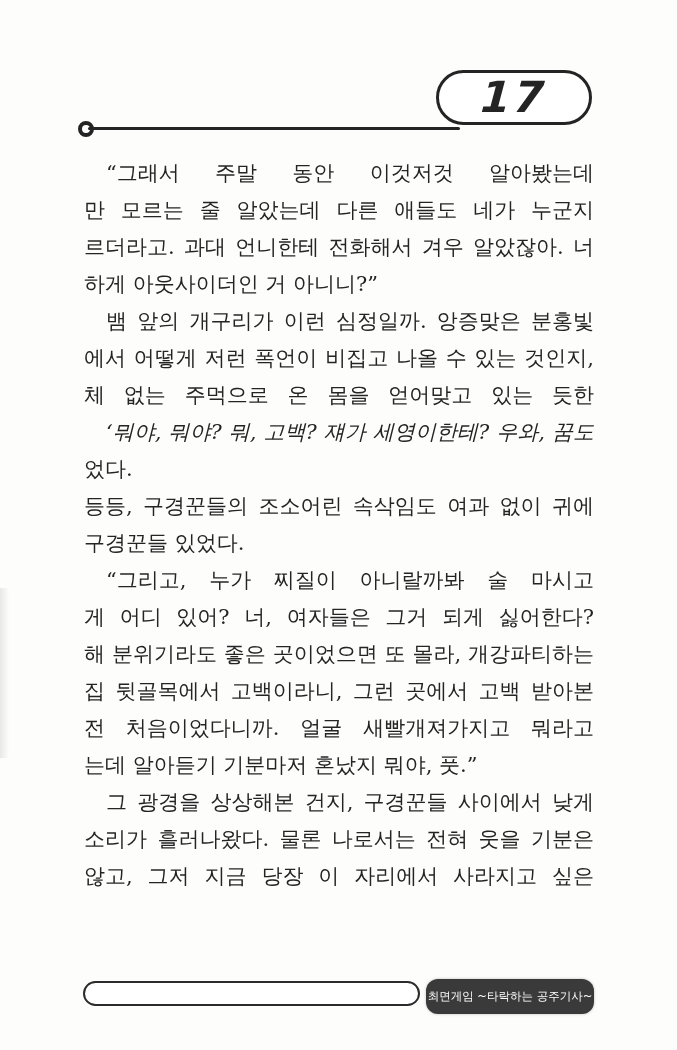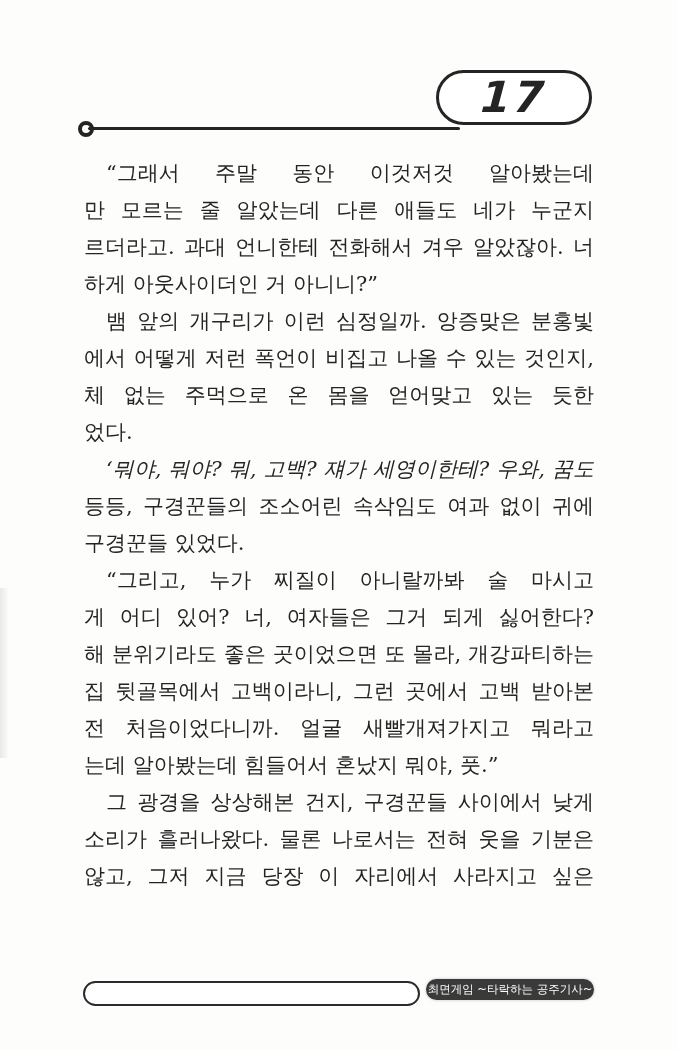--- a/index.html
+++ b/index.html
@@ -59,21 +59,21 @@
   }
   .line.end{text-align-last:left;}
   .line.indent{text-indent:22px;}
   .line.italic{font-style:italic;}
   
   .footer-pill{
     position:absolute;left:83px;top:981px;width:333px;height:21px;
     border:2.5px solid #2b2b2b;border-radius:13px;background:#fff;
   }
   .footer-badge{
-    position:absolute;left:426px;top:979px;width:168px;height:21px;
+    position:absolute;left:426px;top:979px;width:168px;height:35px;
     background:var(--badge-bg);border-radius:12px;
     display:flex;align-items:center;justify-content:center;
     box-shadow:0 0 3px rgba(0,0,0,.25);
   }
   .footer-badge-label{
     font-family:"DejaVu Sans","Liberation Sans",sans-serif;
     font-size:11.5px;color:var(--badge-text);white-space:nowrap;
     letter-spacing:0px;
   }
 </style>
@@ -91,30 +91,30 @@
   </div>
 
   <div class="text-block">
       <div class="line indent">“그래서 주말 동안 이것저것 알아봤는데 가관이더라. 나</div>
       <div class="line">만 모르는 줄 알았는데 다른 애들도 네가 누군지 하나도 모</div>
       <div class="line">르더라고. 과대 언니한테 전화해서 겨우 알았잖아. 너 좀 심</div>
       <div class="line end">하게 아웃사이더인 거 아니니?”</div>
       <div class="line indent">뱀 앞의 개구리가 이런 심정일까. 앙증맞은 분홍빛 입술</div>
       <div class="line">에서 어떻게 저런 폭언이 비집고 나올 수 있는 것인지, 형</div>
       <div class="line">체 없는 주먹으로 온 몸을 얻어맞고 있는 듯한 기분마저 들</div>
+      <div class="line indent italic">‘뭐야, 뭐야? 뭐, 고백? 쟤가 세영이한테? 우와, 꿈도</div>
       <div class="line end">었다.</div>
-      <div class="line indent italic">‘뭐야, 뭐야? 뭐, 고백? 쟤가 세영이한테? 우와, 꿈도</div>
       <div class="line">등등, 구경꾼들의 조소어린 속삭임도 여과 없이 귀에 흘러</div>
       <div class="line end">구경꾼들 있었다.</div>
       <div class="line indent">“그리고, 누가 찌질이 아니랄까봐 술 마시고 고백하는</div>
       <div class="line">게 어디 있어? 너, 여자들은 그거 되게 싫어한다? 하다못</div>
       <div class="line">해 분위기라도 좋은 곳이었으면 또 몰라, 개강파티하는 술</div>
       <div class="line">집 뒷골목에서 고백이라니, 그런 곳에서 고백 받아본 건 생</div>
       <div class="line">전 처음이었다니까. 얼굴 새빨개져가지고 뭐라고 낑낑거리</div>
-      <div class="line end">는데 알아봤는데 힘들어서 혼났지 뭐야, 풋.”</div>
+      <div class="line end">는데 알아듣기 기분마저 혼났지 뭐야, 풋.”</div>
       <div class="line indent">그 광경을 상상해본 건지, 구경꾼들 사이에서 낮게 웃음</div>
       <div class="line">소리가 흘러나왔다. 물론 나로서는 전혀 웃을 기분은 들지</div>
       <div class="line">않고, 그저 지금 당장 이 자리에서 사라지고 싶은 마음뿐이</div>
     </div>
 
   <div class="footer-pill"></div>
   <div class="footer-badge">
     <span class="footer-badge-label">최면게임 ~타락하는 공주기사~</span>
   </div>
 

